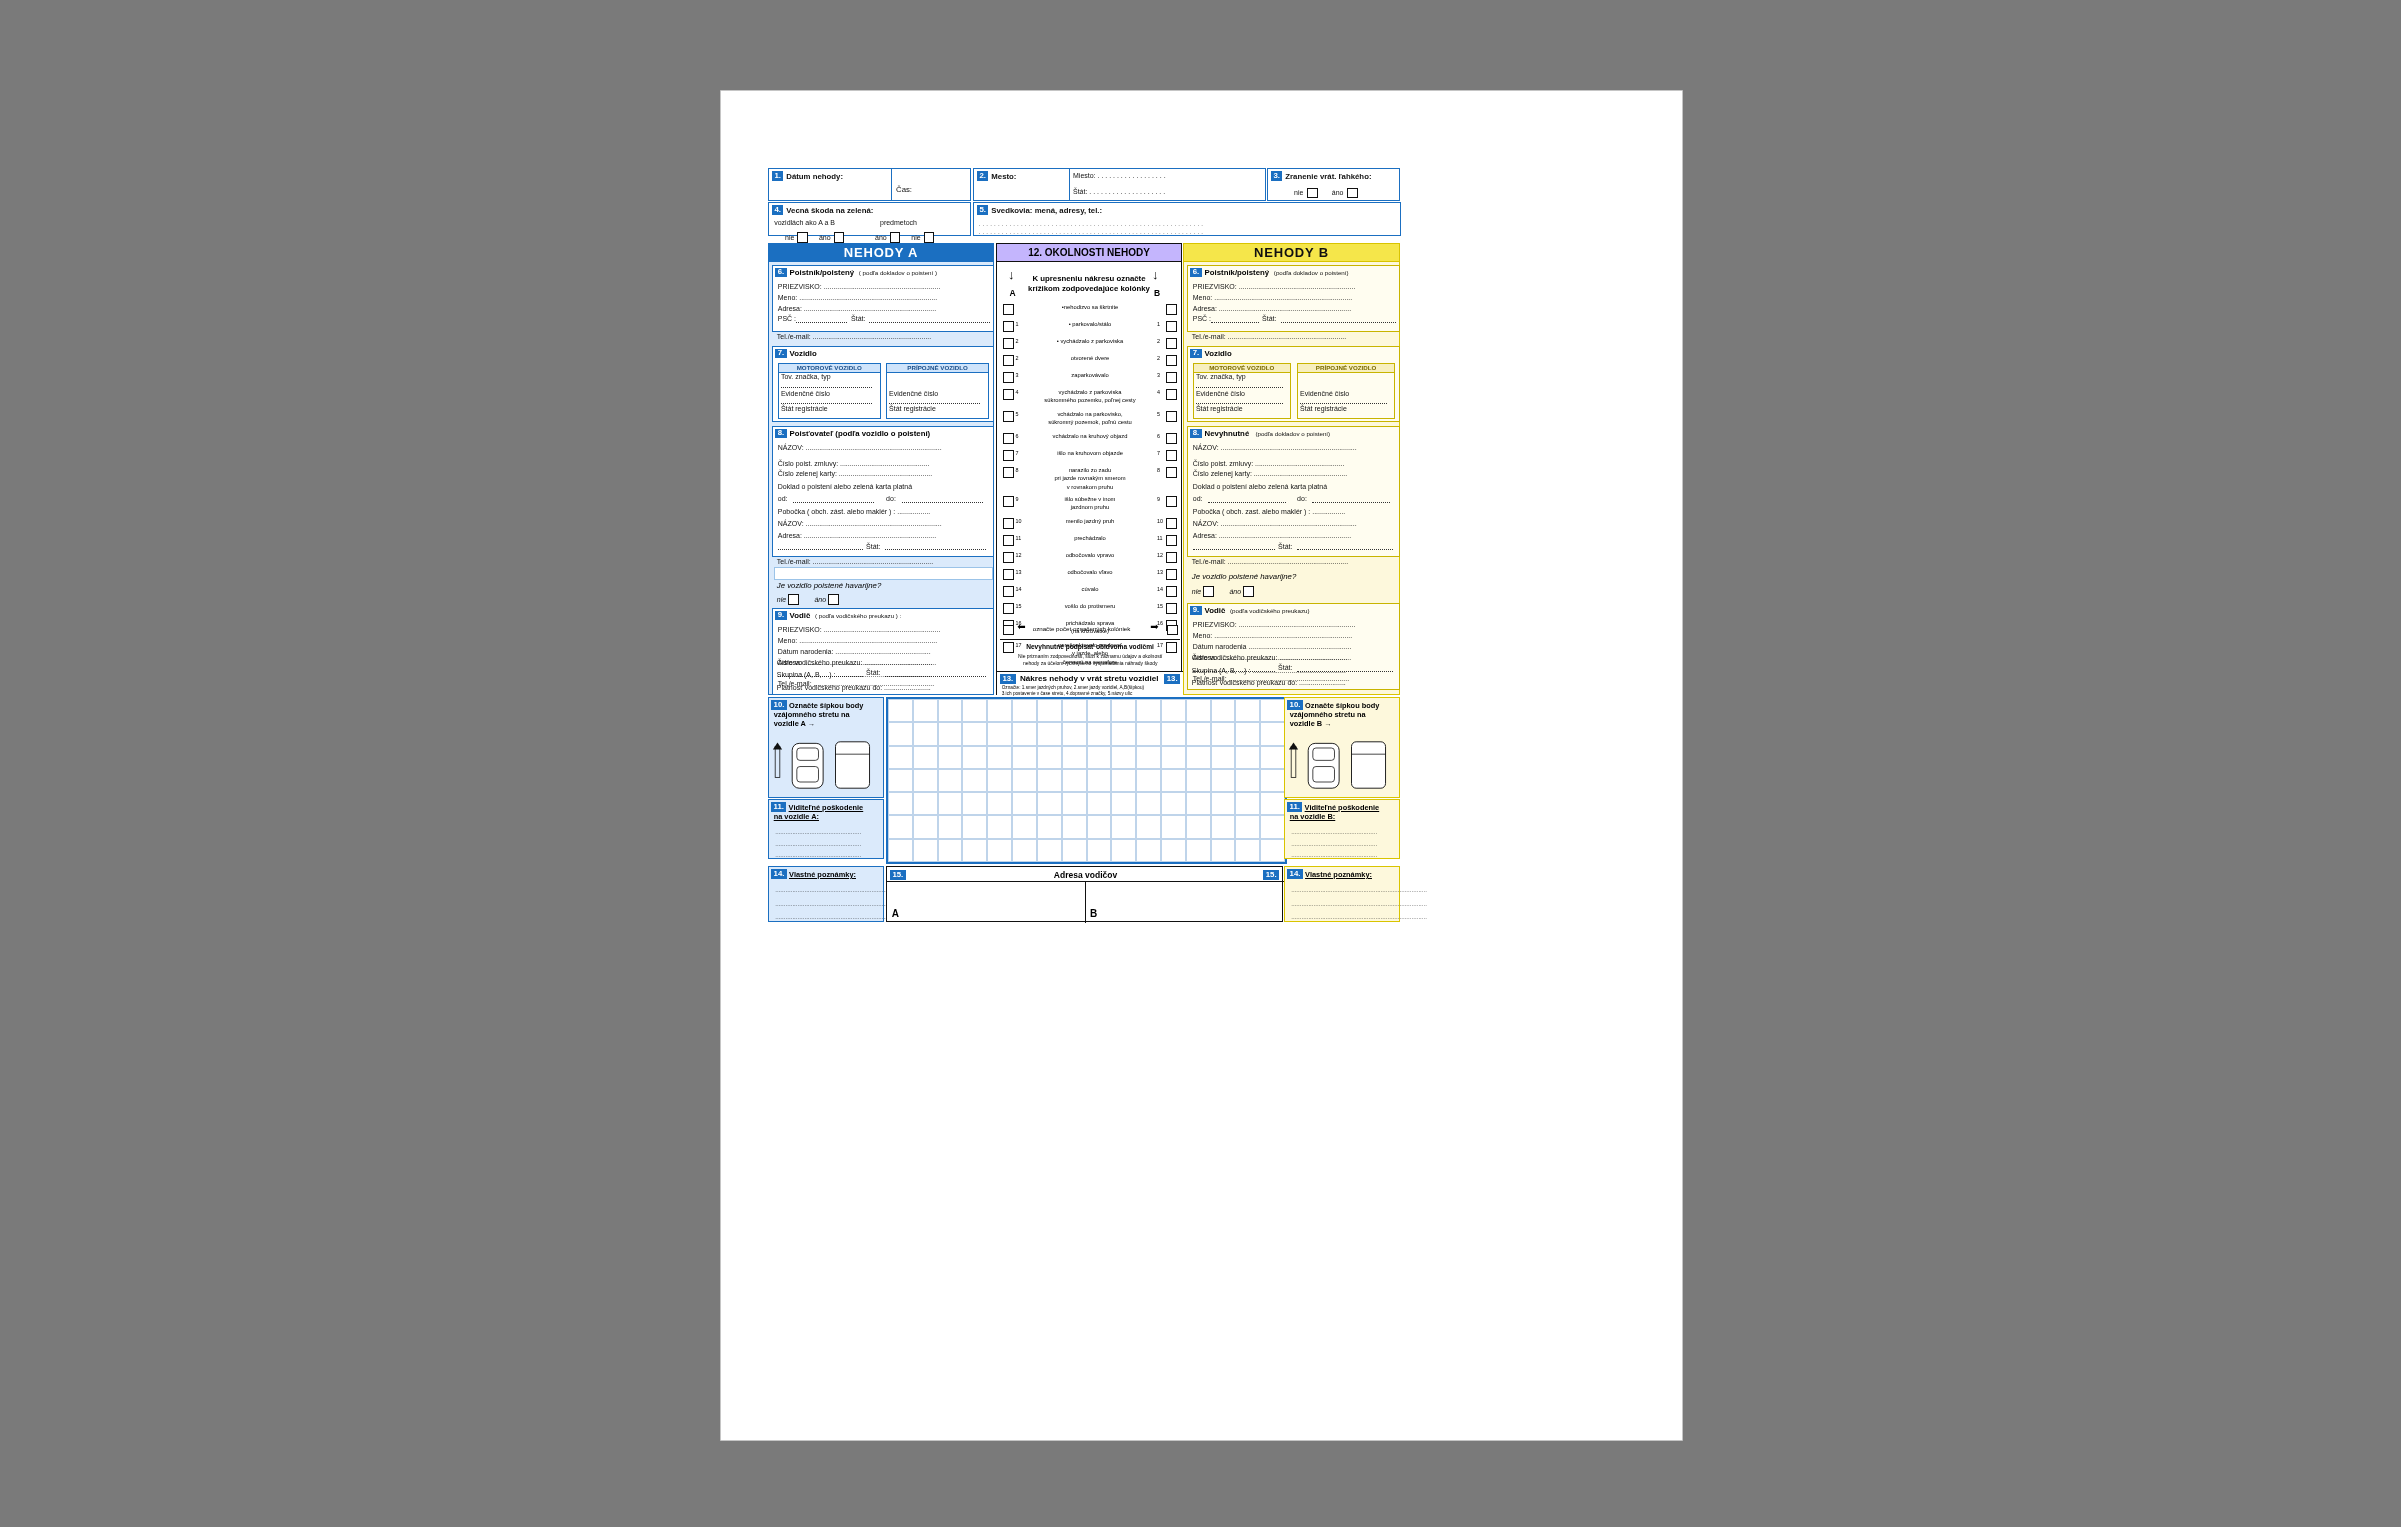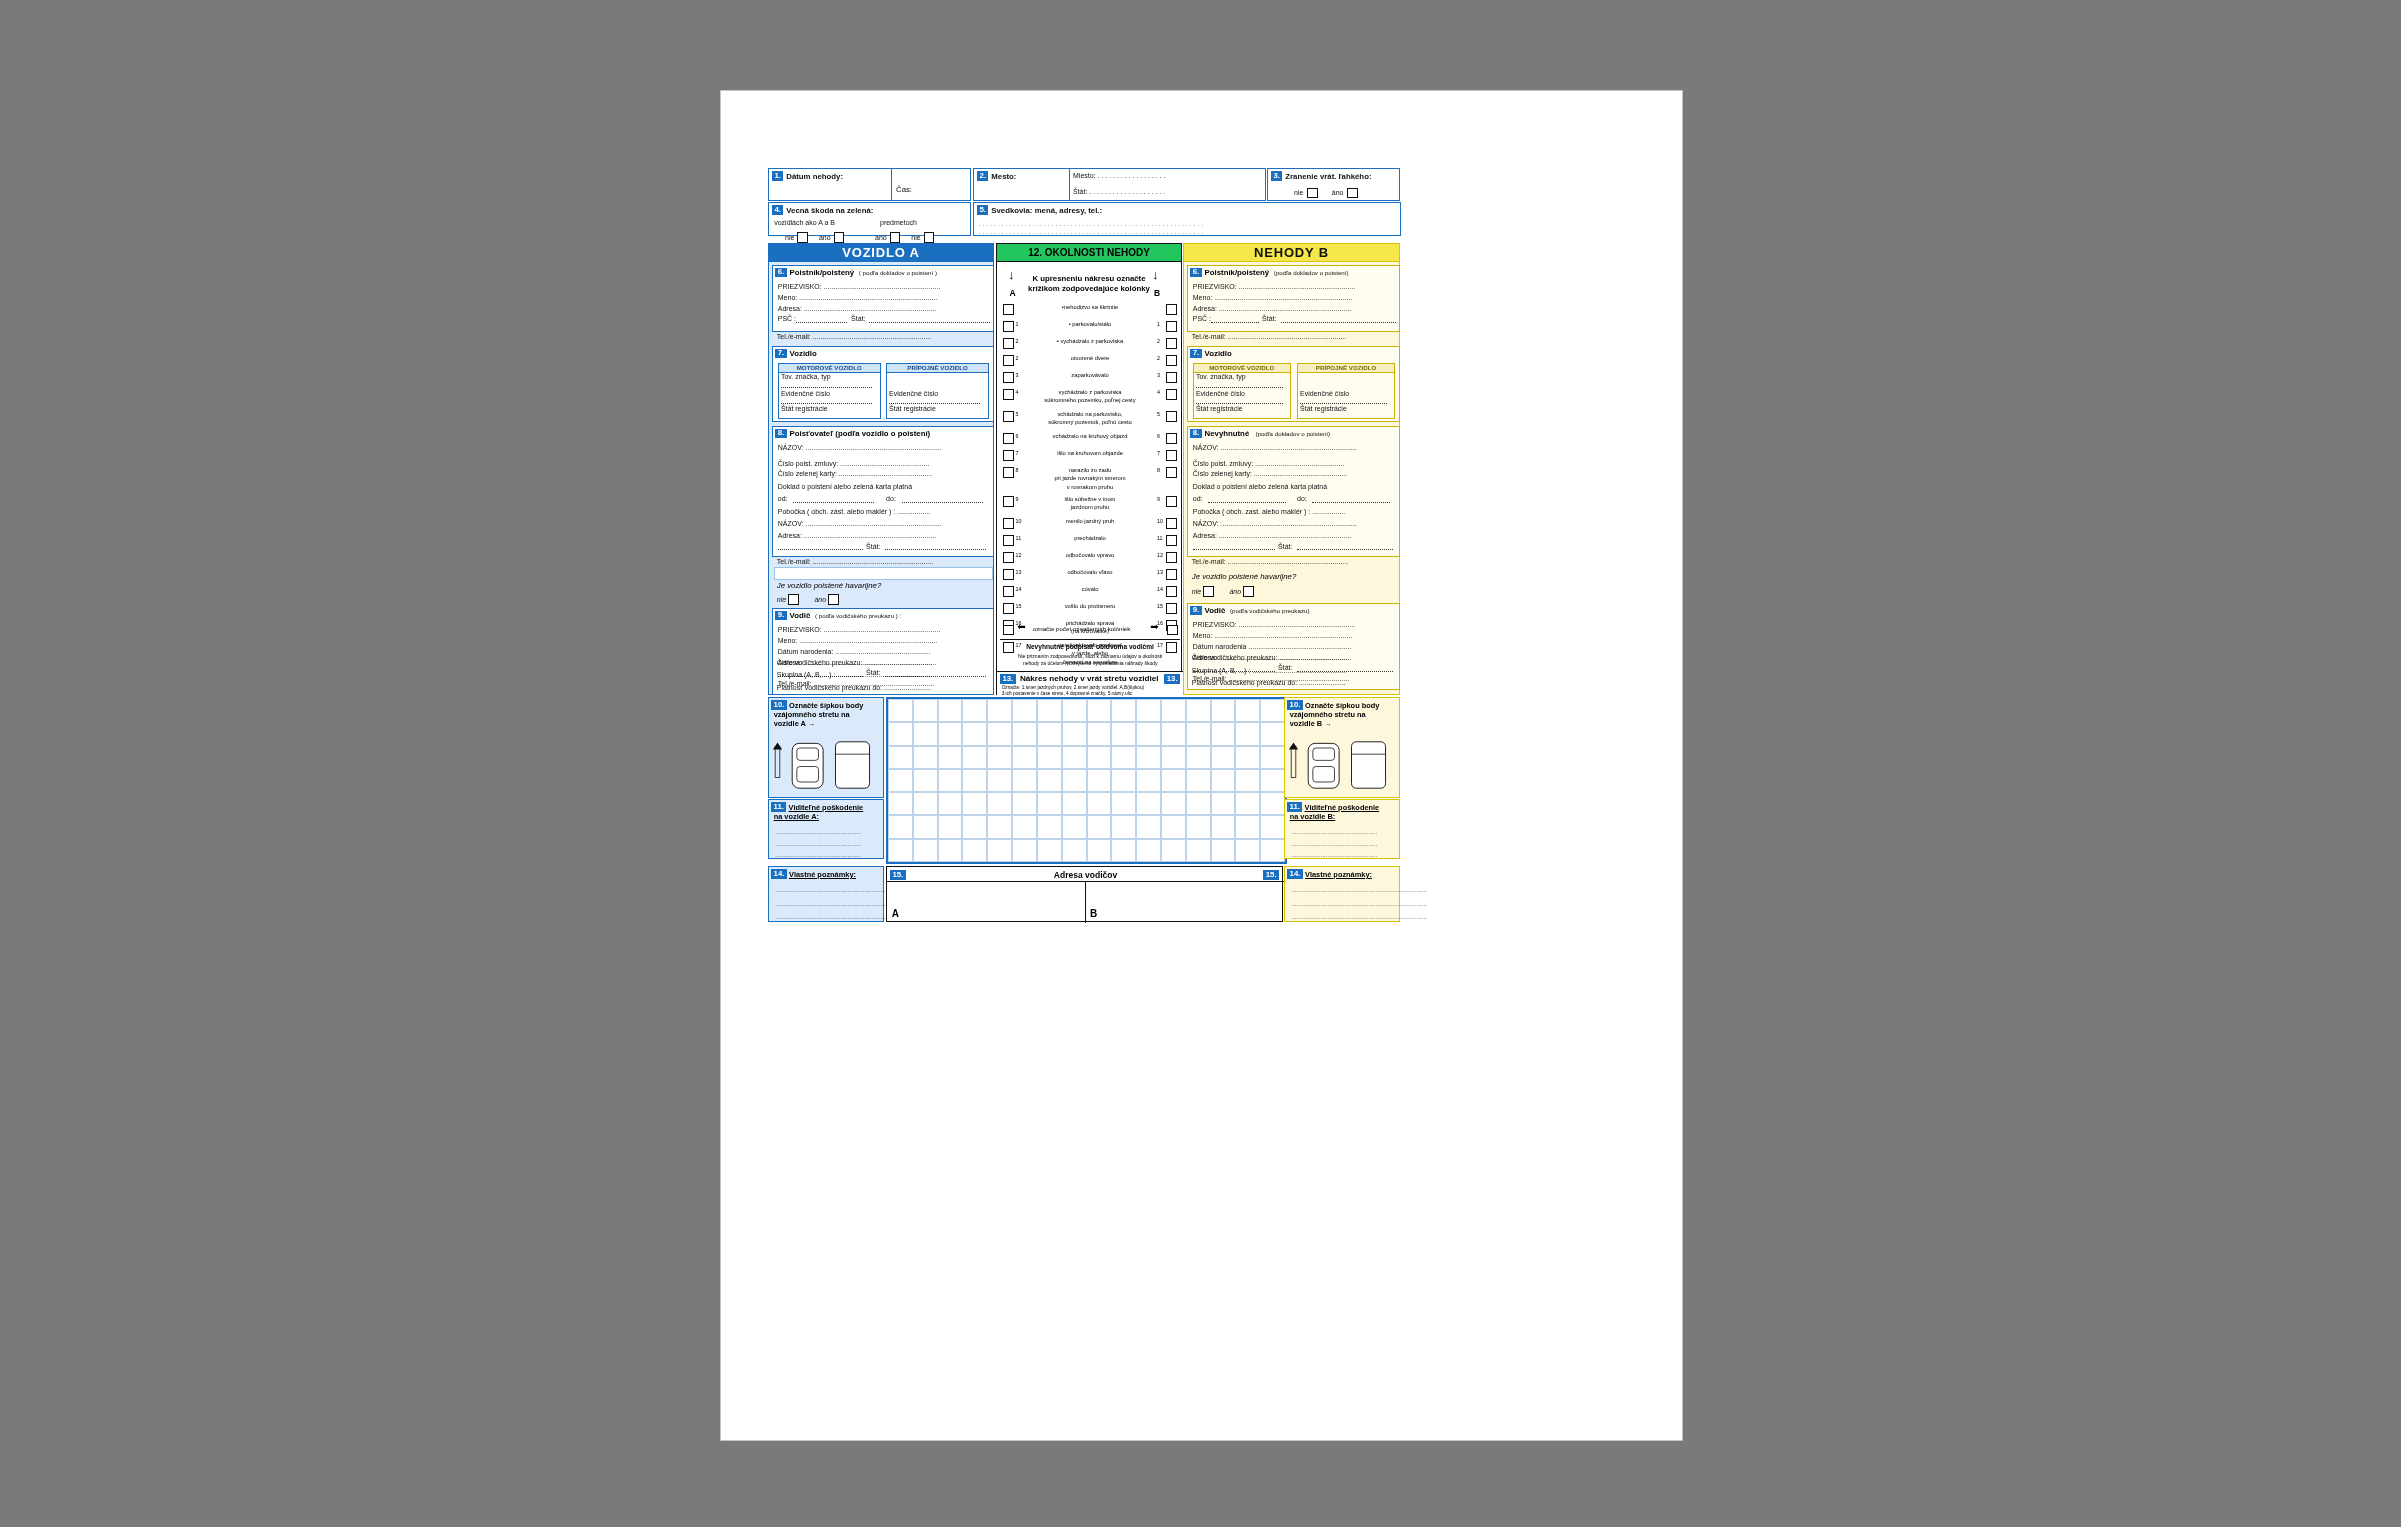--- a/index.html
+++ b/index.html
@@ -12,21 +12,21 @@
   .blueline{border:1.1px solid #1b6fc1;}
   .lbl{font-size:8.1px;color:#111;}
   .sm{font-size:7px;color:#111;}
   .xs{font-size:6.2px;color:#111;}
   .chk{width:8.5px;height:8.5px;border:0.8px solid #111;display:inline-block;background:#fff;vertical-align:middle;}
   .row{display:flex;align-items:center;}
   .hdrA{background:#1b6fc1;color:#fff;text-align:center;font-weight:bold;font-size:13px;letter-spacing:0.8px;}
   .hdrB{background:#f5e64a;color:#111;text-align:center;font-weight:bold;font-size:13px;letter-spacing:0.8px;}
   .panelA{background:#dbeafb;border:1.2px solid #1b6fc1;}
   .panelB{background:#fdf8dc;border:1.2px solid #d9c400;}
-  .panelC{background:#22c55e;border:1.2px solid #111;}
+  .panelC{background:#c4b5fd;border:1.2px solid #111;}
   .cellhdrA{background:#cfe4fb;border:0.8px solid #1b6fc1;text-align:center;font-size:6.2px;color:#1b4f8a;font-weight:bold;}
   .cellhdrB{background:#f7efbf;border:0.8px solid #c8b400;text-align:center;font-size:6.2px;color:#7a6b00;font-weight:bold;}
   .grid-cell{border:0.8px solid #bfd4ea;}
 </style>
 </head>
 <body>
 
 <div id="page">
   <div class="doc">
 
@@ -86,21 +86,21 @@
 
     <div class="bx blueline" style="position:absolute;left:205px;top:68px;width:428px;height:34px;background:#fff;">
       <div style="padding:2.3px 3.1px 0 3.1px;" class="row">
         <span class="num">5.</span>
         <span class="lbl" style="margin-left:3.1px;font-weight:bold;font-size:7.8px;">Svedkovia: mená, adresy, tel.:</span>
       </div>
       <div class="xs" style="position:absolute;left:4.7px;top:17px;letter-spacing:0.2px;">. . . . . . . . . . . . . . . . . . . . . . . . . . . . . . . . . . . . . . . . . . . . . . . . . . . . . . . . . . .</div>
       <div class="xs" style="position:absolute;left:4.7px;top:25px;letter-spacing:0.2px;">. . . . . . . . . . . . . . . . . . . . . . . . . . . . . . . . . . . . . . . . . . . . . . . . . . . . . . . . . . .</div>
     </div>
 
-    <div class="hdrA bx" style="position:absolute;left:0;top:109px;width:226px;height:18.6px;line-height:18.6px;border:1.2px solid #1b6fc1;">VOZIDLO A</div>
+    <div class="hdrA bx" style="position:absolute;left:0;top:109px;width:226px;height:18.6px;line-height:18.6px;border:1.2px solid #1b6fc1;">NEHODY A</div>
     <div class="bx panelC" style="position:absolute;left:228px;top:109px;width:186px;height:18.6px;line-height:18.6px;text-align:center;font-weight:bold;font-size:10px;">12. OKOLNOSTI NEHODY</div>
     <div class="hdrB bx" style="position:absolute;left:415px;top:109px;width:217px;height:18.6px;line-height:18.6px;border:1.2px solid #d9c400;">NEHODY B</div>
 
     <div class="bx panelA" style="position:absolute;left:0;top:127px;width:226px;height:434px;">
 
       <div style="position:absolute;left:3.1px;top:3.1px;width:220px;height:65px;border:0.8px solid #1b6fc1;background:#fff;">
         <div class="row" style="padding:1.6px 2.3px;">
           <span class="num">6.</span>
           <span style="margin-left:3.1px;font-size:7.8px;font-weight:bold;">Poistník/poistený</span>
           <span class="xs" style="margin-left:4.7px;">( podľa  dokladov  o  poistení )</span>

